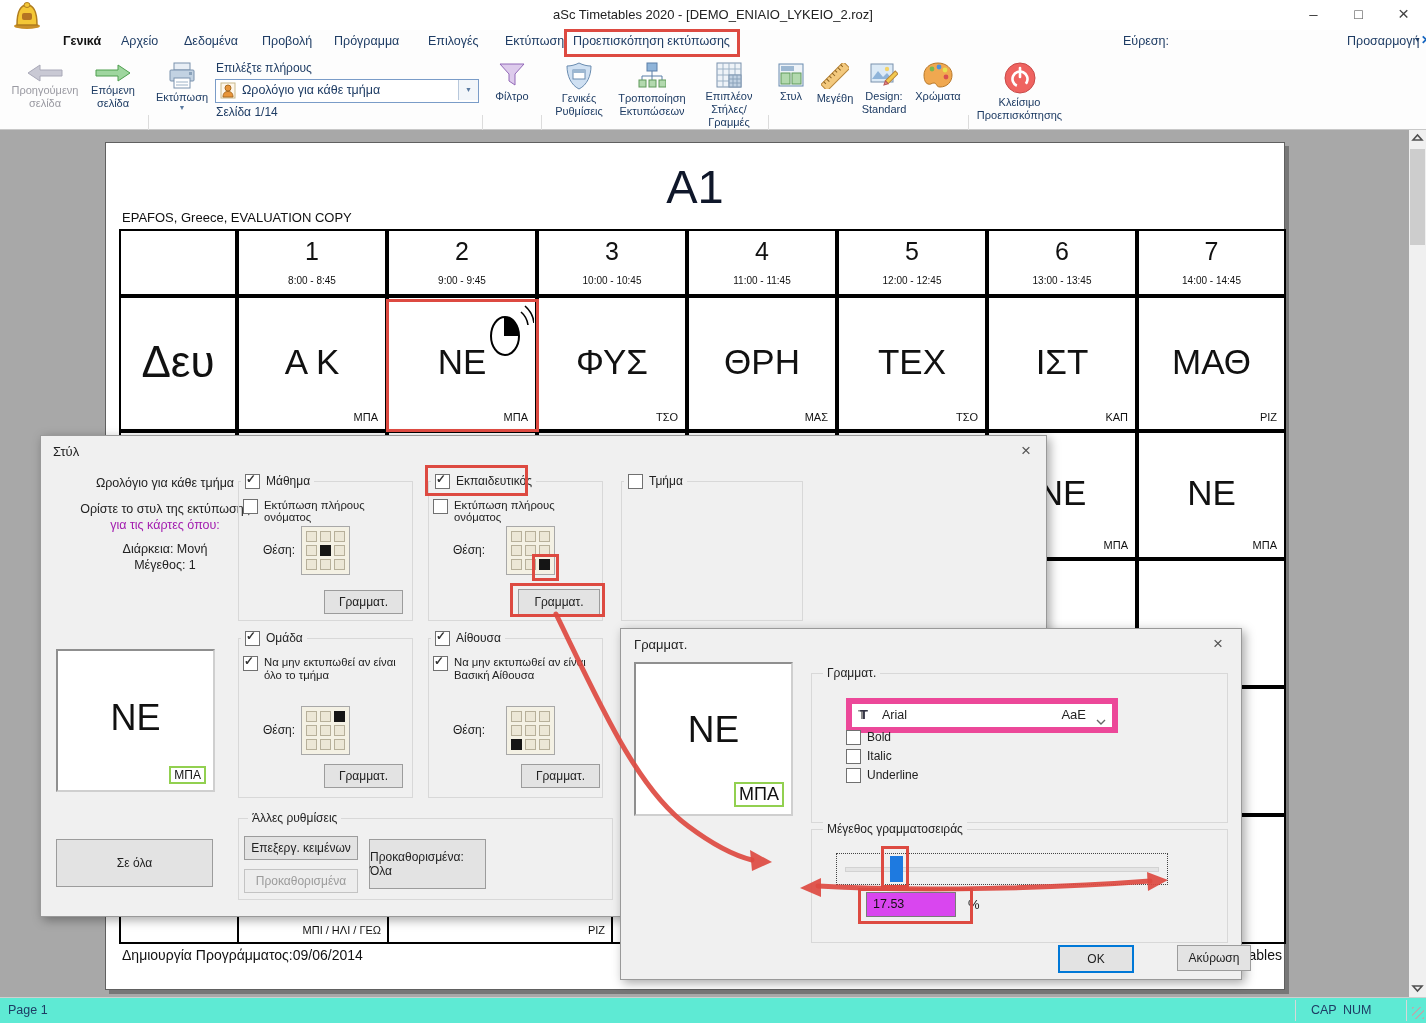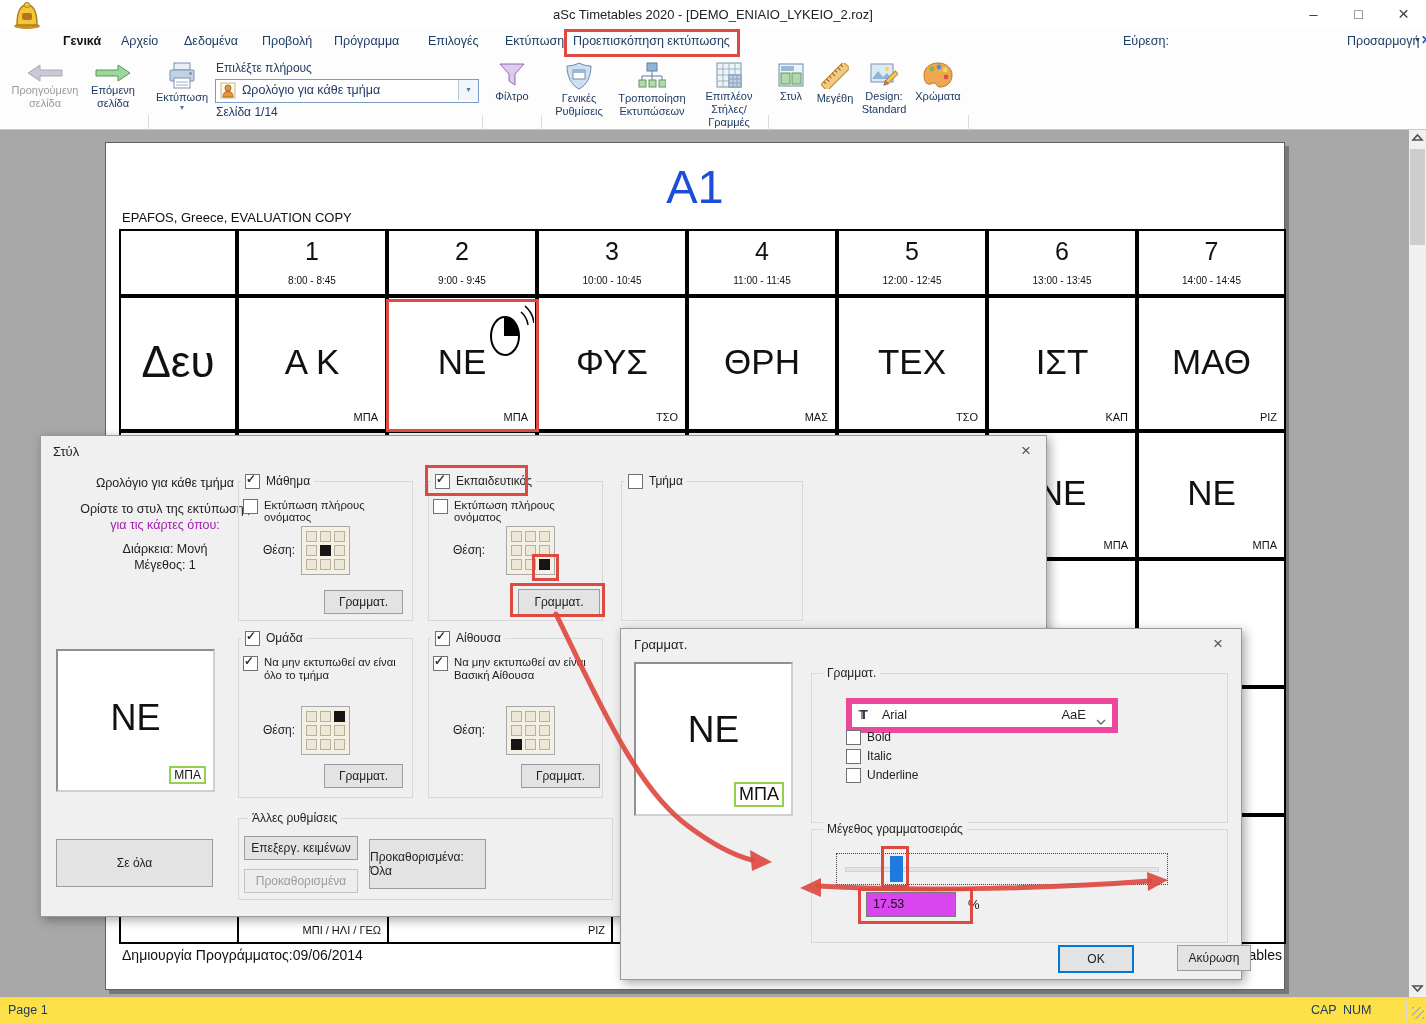--- a/index.html
+++ b/index.html
@@ -221,26 +221,36 @@
           <circle cx="9" cy="7" r="2.4" fill="#77b84f"></circle>
             <circle cx="16" cy="5" r="2.4" fill="#4f8fd9"></circle>
           <circle cx="22" cy="8" r="2.4" fill="#e6e24e"></circle>
             <circle cx="23" cy="15" r="2.4" fill="#d94f4f"></circle>
         </svg>
       </span>
       <div class="riblbl">Χρώματα</div>
     </div>
     <div class="sep" style="left:968px;"></div>
 
+    <div class="abs" style="left:972px;top:5px;width:95px;height:66px;">
+      <span style="display:block;margin:2px auto 2px;width:32px;height:32px;">
+        <svg width="32" height="32" viewBox="0 0 32 32">
+          <circle cx="16" cy="16" r="15" fill="#ef6360" stroke="#c84a48"></circle>
+          <circle cx="16" cy="17" r="7.5" fill="none" stroke="#fff" stroke-width="2.6" stroke-dasharray="37 11" transform="rotate(115 16 17)"></circle>
+          <line x1="16" y1="6" x2="16" y2="15" stroke="#fff" stroke-width="2.6" stroke-linecap="round"></line>
+        </svg>
+      </span>
+      <div class="riblbl">Κλείσιμο Προεπισκόπησης</div>
+    </div>
   </div>
 
   <div class="abs" style="left:0;top:130px;width:1426px;height:867px;background:#a8a8a8;">
 
     <div class="abs" style="left:105px;top:12px;width:1180px;height:848px;background:#fff;border:1px solid #606060;box-sizing:border-box;box-shadow:4px 4px 0 rgba(60,60,60,.45);">
-      <div class="abs" style="left:0;right:0;top:16px;text-align:center;font-size:47px;color:#1d4ed8;">A1</div>
+      <div class="abs" style="left:0;right:0;top:16px;text-align:center;font-size:47px;color:#0f172a;">A1</div>
       <div class="abs" style="left:16px;top:67px;font-size:13px;color:#111;">EPAFOS, Greece, EVALUATION COPY</div>
 
       <div class="abs" style="left:13px;top:86px;width:1167px;height:715px;background:#000;">
 
         <div class="cell" style="left:2px;top:2px;width:114px;height:63px;"></div>
         <div class="cell" style="left:120px;top:2px;width:146px;height:63px;">
           <div class="pnum">1</div>
           <div class="ptime">8:00 - 8:45</div>
           </div>
         <div class="cell" style="left:270px;top:2px;width:146px;height:63px;">
@@ -551,21 +561,21 @@
   </span>
 
   <svg class="abs" width="1426" height="1023" viewBox="0 0 1426 1023" style="left:0;top:0;z-index:39;pointer-events:none;">
     <path d="M 556 614 C 598 700, 636 788, 688 826 C 716 847, 736 856, 752 860" fill="none" stroke="#dd4a41" stroke-width="5" stroke-linecap="round" opacity=".92"></path>
     <polygon points="772,862 750,850 752,871" fill="#dd4a41" opacity=".92"></polygon>
     <path d="M 818 886 C 920 892, 1060 888, 1150 881" fill="none" stroke="#dd4a41" stroke-width="5" stroke-linecap="round" opacity=".92"></path>
     <polygon points="800,888 821,878 821,897" fill="#dd4a41" opacity=".92"></polygon>
     <polygon points="1168,880 1147,872 1148,891" fill="#dd4a41" opacity=".92"></polygon>
   </svg>
 
-  <div class="abs" style="left:0;top:997px;width:1426px;height:26px;background:#fde047;border-top:1px solid #cfcfcf;box-sizing:border-box;">
+  <div class="abs" style="left:0;top:997px;width:1426px;height:26px;background:#5eead4;border-top:1px solid #cfcfcf;box-sizing:border-box;">
     <span class="abs" style="left:8px;top:5px;font-size:12.5px;color:#1e3c64;">Page 1</span>
     <div class="abs" style="left:1295px;top:2px;width:1px;height:21px;background:#d8d8d8;"></div>
     <span class="abs" style="left:1311px;top:5px;font-size:12.5px;color:#1e3c64;">CAP</span>
     <span class="abs" style="left:1343px;top:5px;font-size:12.5px;color:#1e3c64;">NUM</span>
     <div class="abs" style="left:1406px;top:2px;width:1px;height:21px;background:#d8d8d8;"></div>
     <span class="abs" style="left:1412px;top:9px;width:12px;height:12px;
           background:repeating-linear-gradient(135deg,#b0b0b0 0 2px,transparent 2px 5px);"></span>
   </div>
 
 </div>

